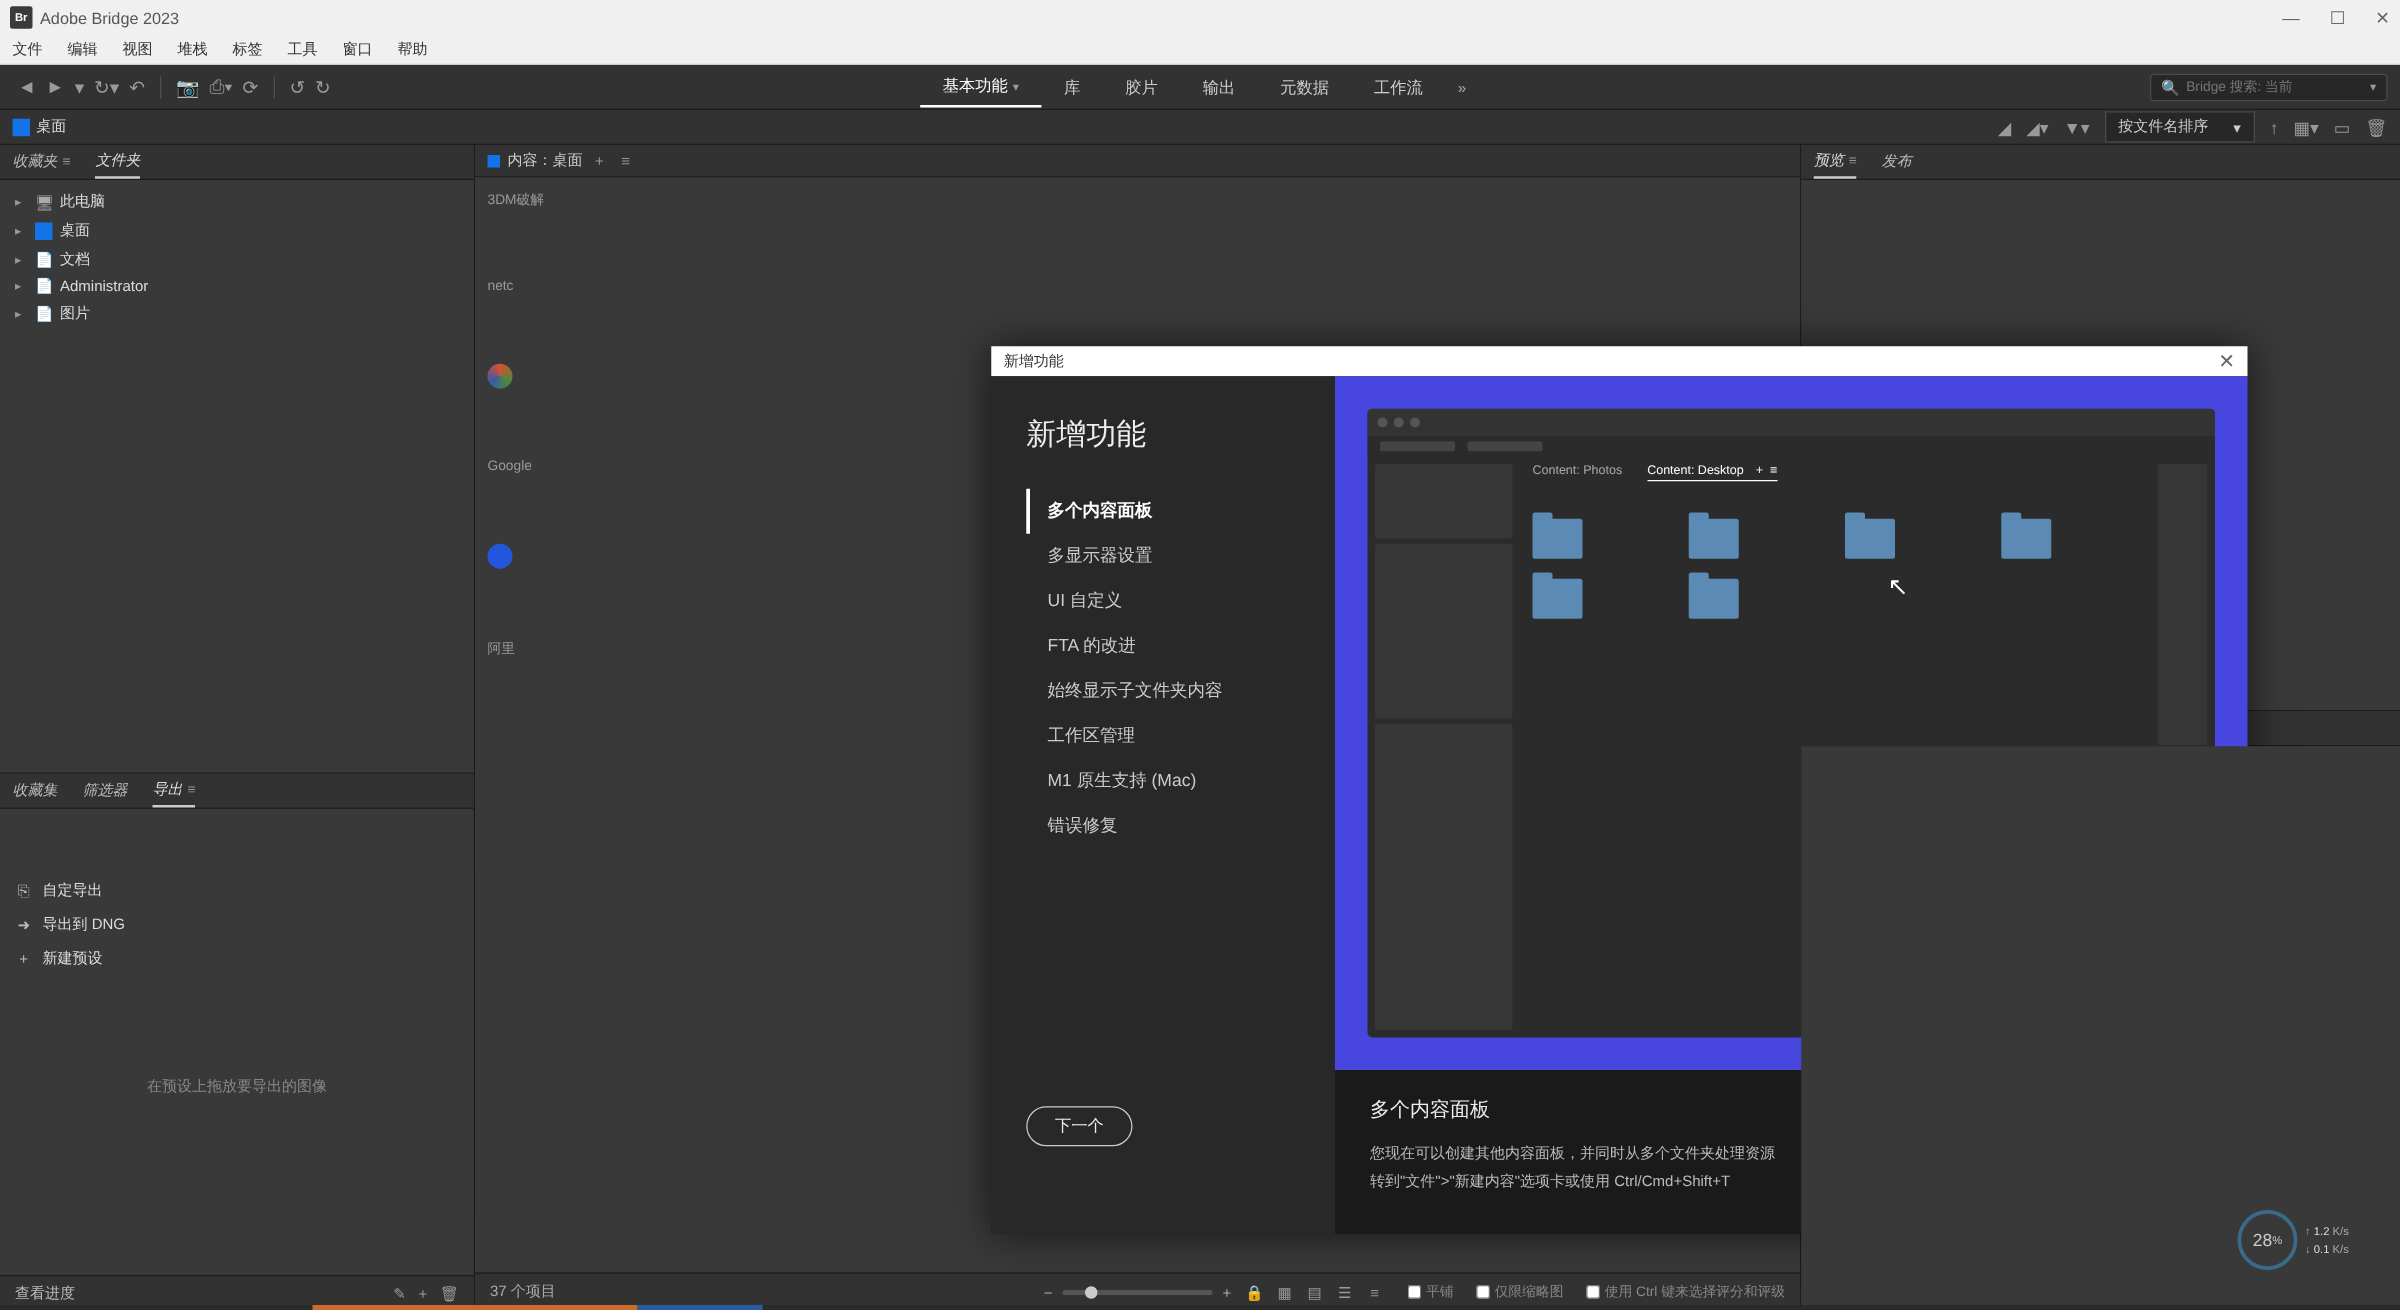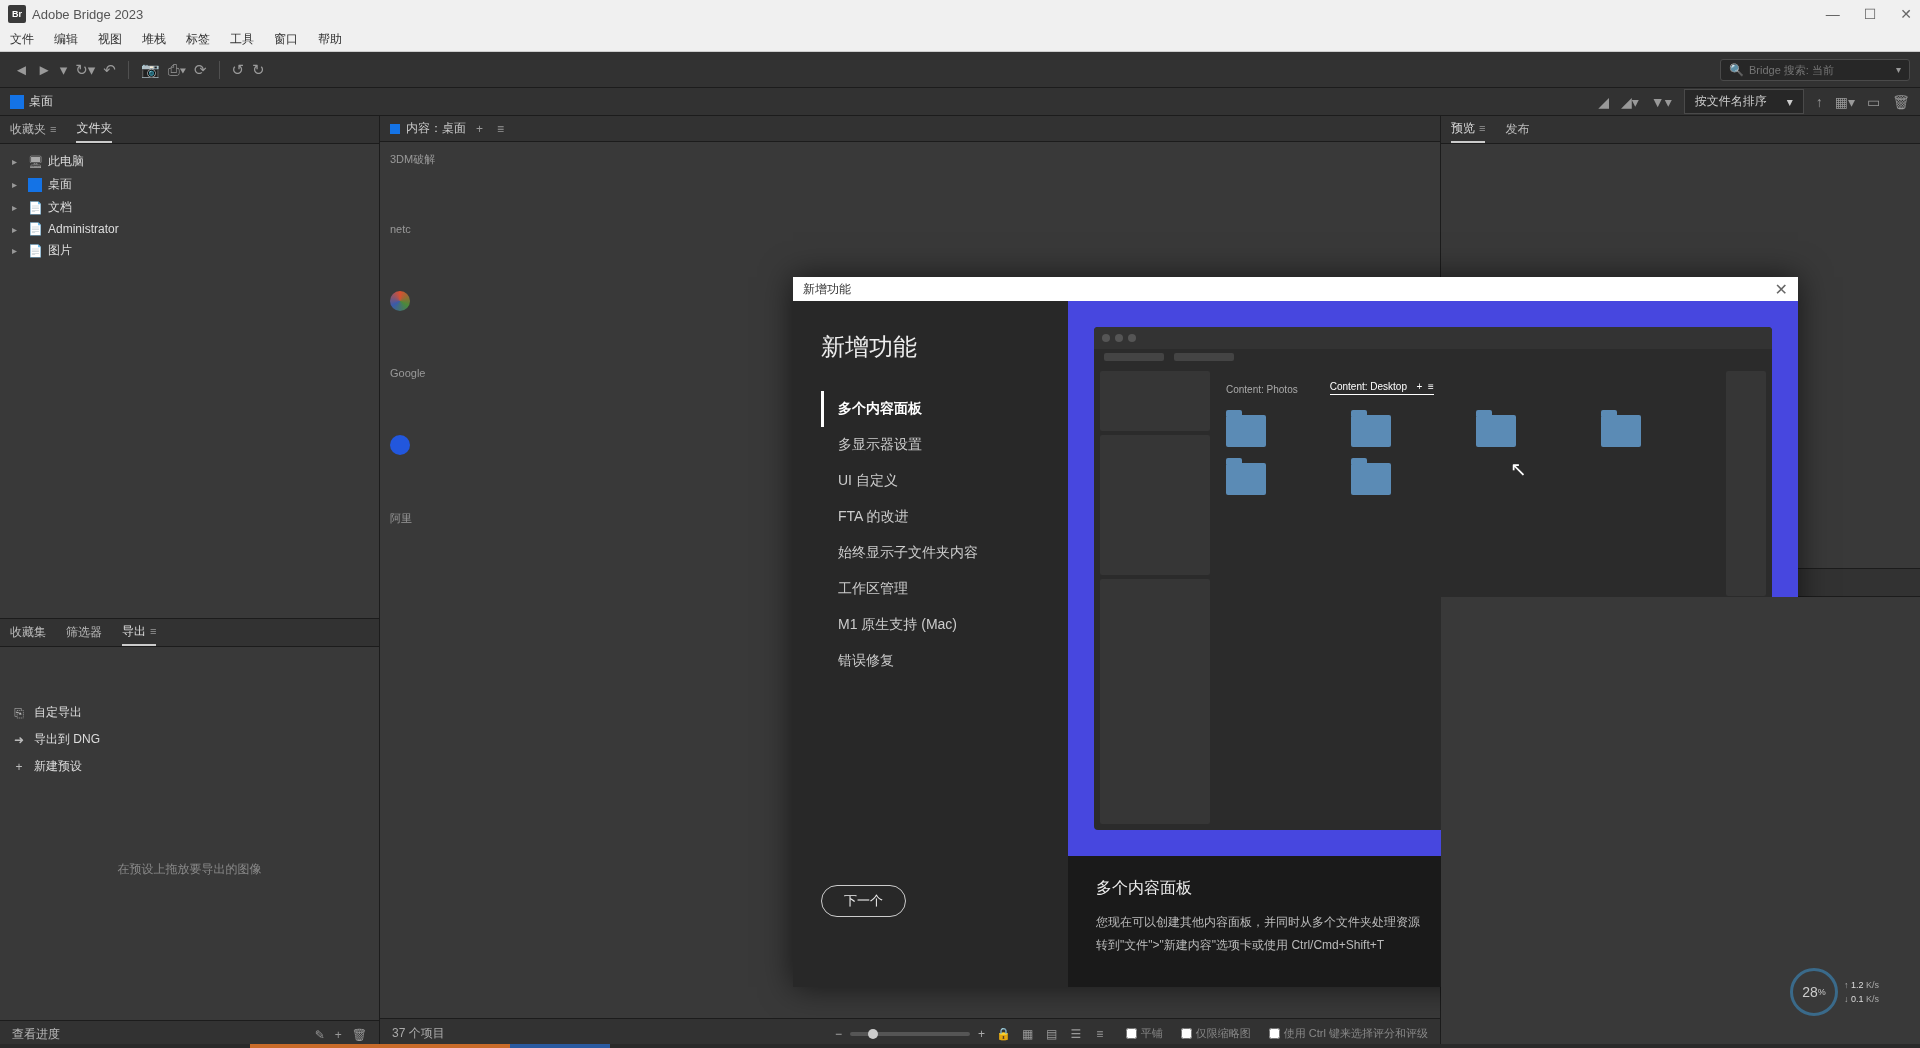--- a/index.html
+++ b/index.html
@@ -39,21 +39,21 @@
 .pathbar .tool-ico { font-size: 14px; cursor: pointer; }
 
 
 .main { display: flex; height: calc(100% - 28px - 24px - 36px - 28px); }
 .left-col { width: 380px; display: flex; flex-direction: column; border-right: 1px solid #1c1c1c; }
 .center-col { flex: 1; display: flex; flex-direction: column; position: relative; }
 .right-col { width: 480px; display: flex; flex-direction: column; border-left: 1px solid #1c1c1c; }
 
 
 .panel-tabs { height: 28px; background: #323232; display: flex; align-items: center; padding: 0 10px; border-bottom: 1px solid #1c1c1c; gap: 20px; }
-.panel-tabs .pt { color: #bbb; font-size: 12px; cursor: pointer; padding: 4px 0; }
+.panel-tabs .pt { color: #bbb; font-size: 12px; cursor: pointer; padding: 4px 0; font-style: italic; }
 .panel-tabs .pt.active { border-bottom: 2px solid #ccc; color: #ddd; }
 .panel-tabs .pt-menu { margin-left: 4px; color: #999; font-size: 11px; }
 
 
 .folders-panel { flex: 1; background: #393939; padding: 6px 0; overflow: auto; }
 .folder-item { display: flex; align-items: center; padding: 3px 12px; color: #ddd; cursor: pointer; gap: 6px; font-size: 12px; }
 .folder-item .exp { width: 10px; color: #999; font-size: 10px; }
 .folder-item .fi-ico { width: 14px; height: 14px; }
 .fi-pc { color: #aaa; }
 .fi-fold { background: #1473e6; }
@@ -127,21 +127,21 @@
 .mock-dot { width: 8px; height: 8px; border-radius: 50%; background: #555; }
 .mock-tabstrip { height: 16px; background: #2b2b2b; display: flex; gap: 10px; padding: 4px 10px; }
 .mock-tab-ghost { width: 60px; height: 8px; background: #444; border-radius: 2px; }
 .mock-main { flex: 1; display: flex; gap: 6px; padding: 6px; }
 .mock-side { width: 110px; display: flex; flex-direction: column; gap: 4px; }
 .mock-side-block { background: #363636; border-radius: 2px; }
 .mock-side-block.h1 { height: 60px; }
 .mock-side-block.h2 { height: 140px; }
 .mock-side-block.h3 { flex: 1; }
 .mock-center { flex: 1; display: flex; flex-direction: column; }
-.mock-content-tabs { height: 24px; display: flex; gap: 32px; padding: 0 10px; align-items: flex-end; }
+.mock-content-tabs { height: 24px; display: flex; gap: 20px; padding: 0 10px; align-items: flex-start; }
 .mock-ct { color: #aaa; font-size: 10px; display: flex; align-items: center; gap: 4px; }
 .mock-ct.active { color: #fff; border-bottom: 1px solid #fff; padding-bottom: 2px; }
 .mock-grid { flex: 1; display: grid; grid-template-columns: repeat(4, 1fr); gap: 16px; padding: 20px 10px; align-content: start; }
 .mock-folder { width: 40px; height: 32px; background: #5b8bb5; border-radius: 2px; position: relative; }
 .mock-folder::before { content: ''; position: absolute; top: -5px; left: 0; width: 16px; height: 6px; background: #5b8bb5; border-radius: 2px 2px 0 0; }
 .mock-cursor { position: absolute; left: 294px; top: 86px; font-size: 20px; color: #fff; pointer-events: none; }
 .mock-right { width: 40px; display: flex; flex-direction: column; gap: 4px; }
 .mock-right-block { background: #363636; flex: 1; border-radius: 2px; }
 
 .modal-desc { background: #1a1a1a; padding: 22px 28px 30px; }
@@ -186,20 +186,29 @@
   <span class="nav-btn">↻▾</span>
   <span class="nav-btn">↶</span>
   <div class="sep"></div>
   <span class="nav-btn">📷</span>
   <span class="nav-btn">⎙▾</span>
   <span class="nav-btn">⟳</span>
   <div class="sep"></div>
   <span class="nav-btn">↺</span>
   <span class="nav-btn">↻</span>
 
+  <div class="workspaces">
+    <div class="ws active"><span>基本功能</span><span class="ws-chevron">▾</span></div>
+    <div class="ws">库</div>
+    <div class="ws">胶片</div>
+    <div class="ws">输出</div>
+    <div class="ws">元数据</div>
+    <div class="ws">工作流</div>
+    <div class="ws-more">»</div>
+  </div>
 
   <div class="search">
     <span class="search-ico">🔍</span>
     <input placeholder="Bridge 搜索: 当前" style="">
     <span class="drop">▾</span>
   </div>
 </div>
 
 <div class="pathbar">
   <div class="crumb">

